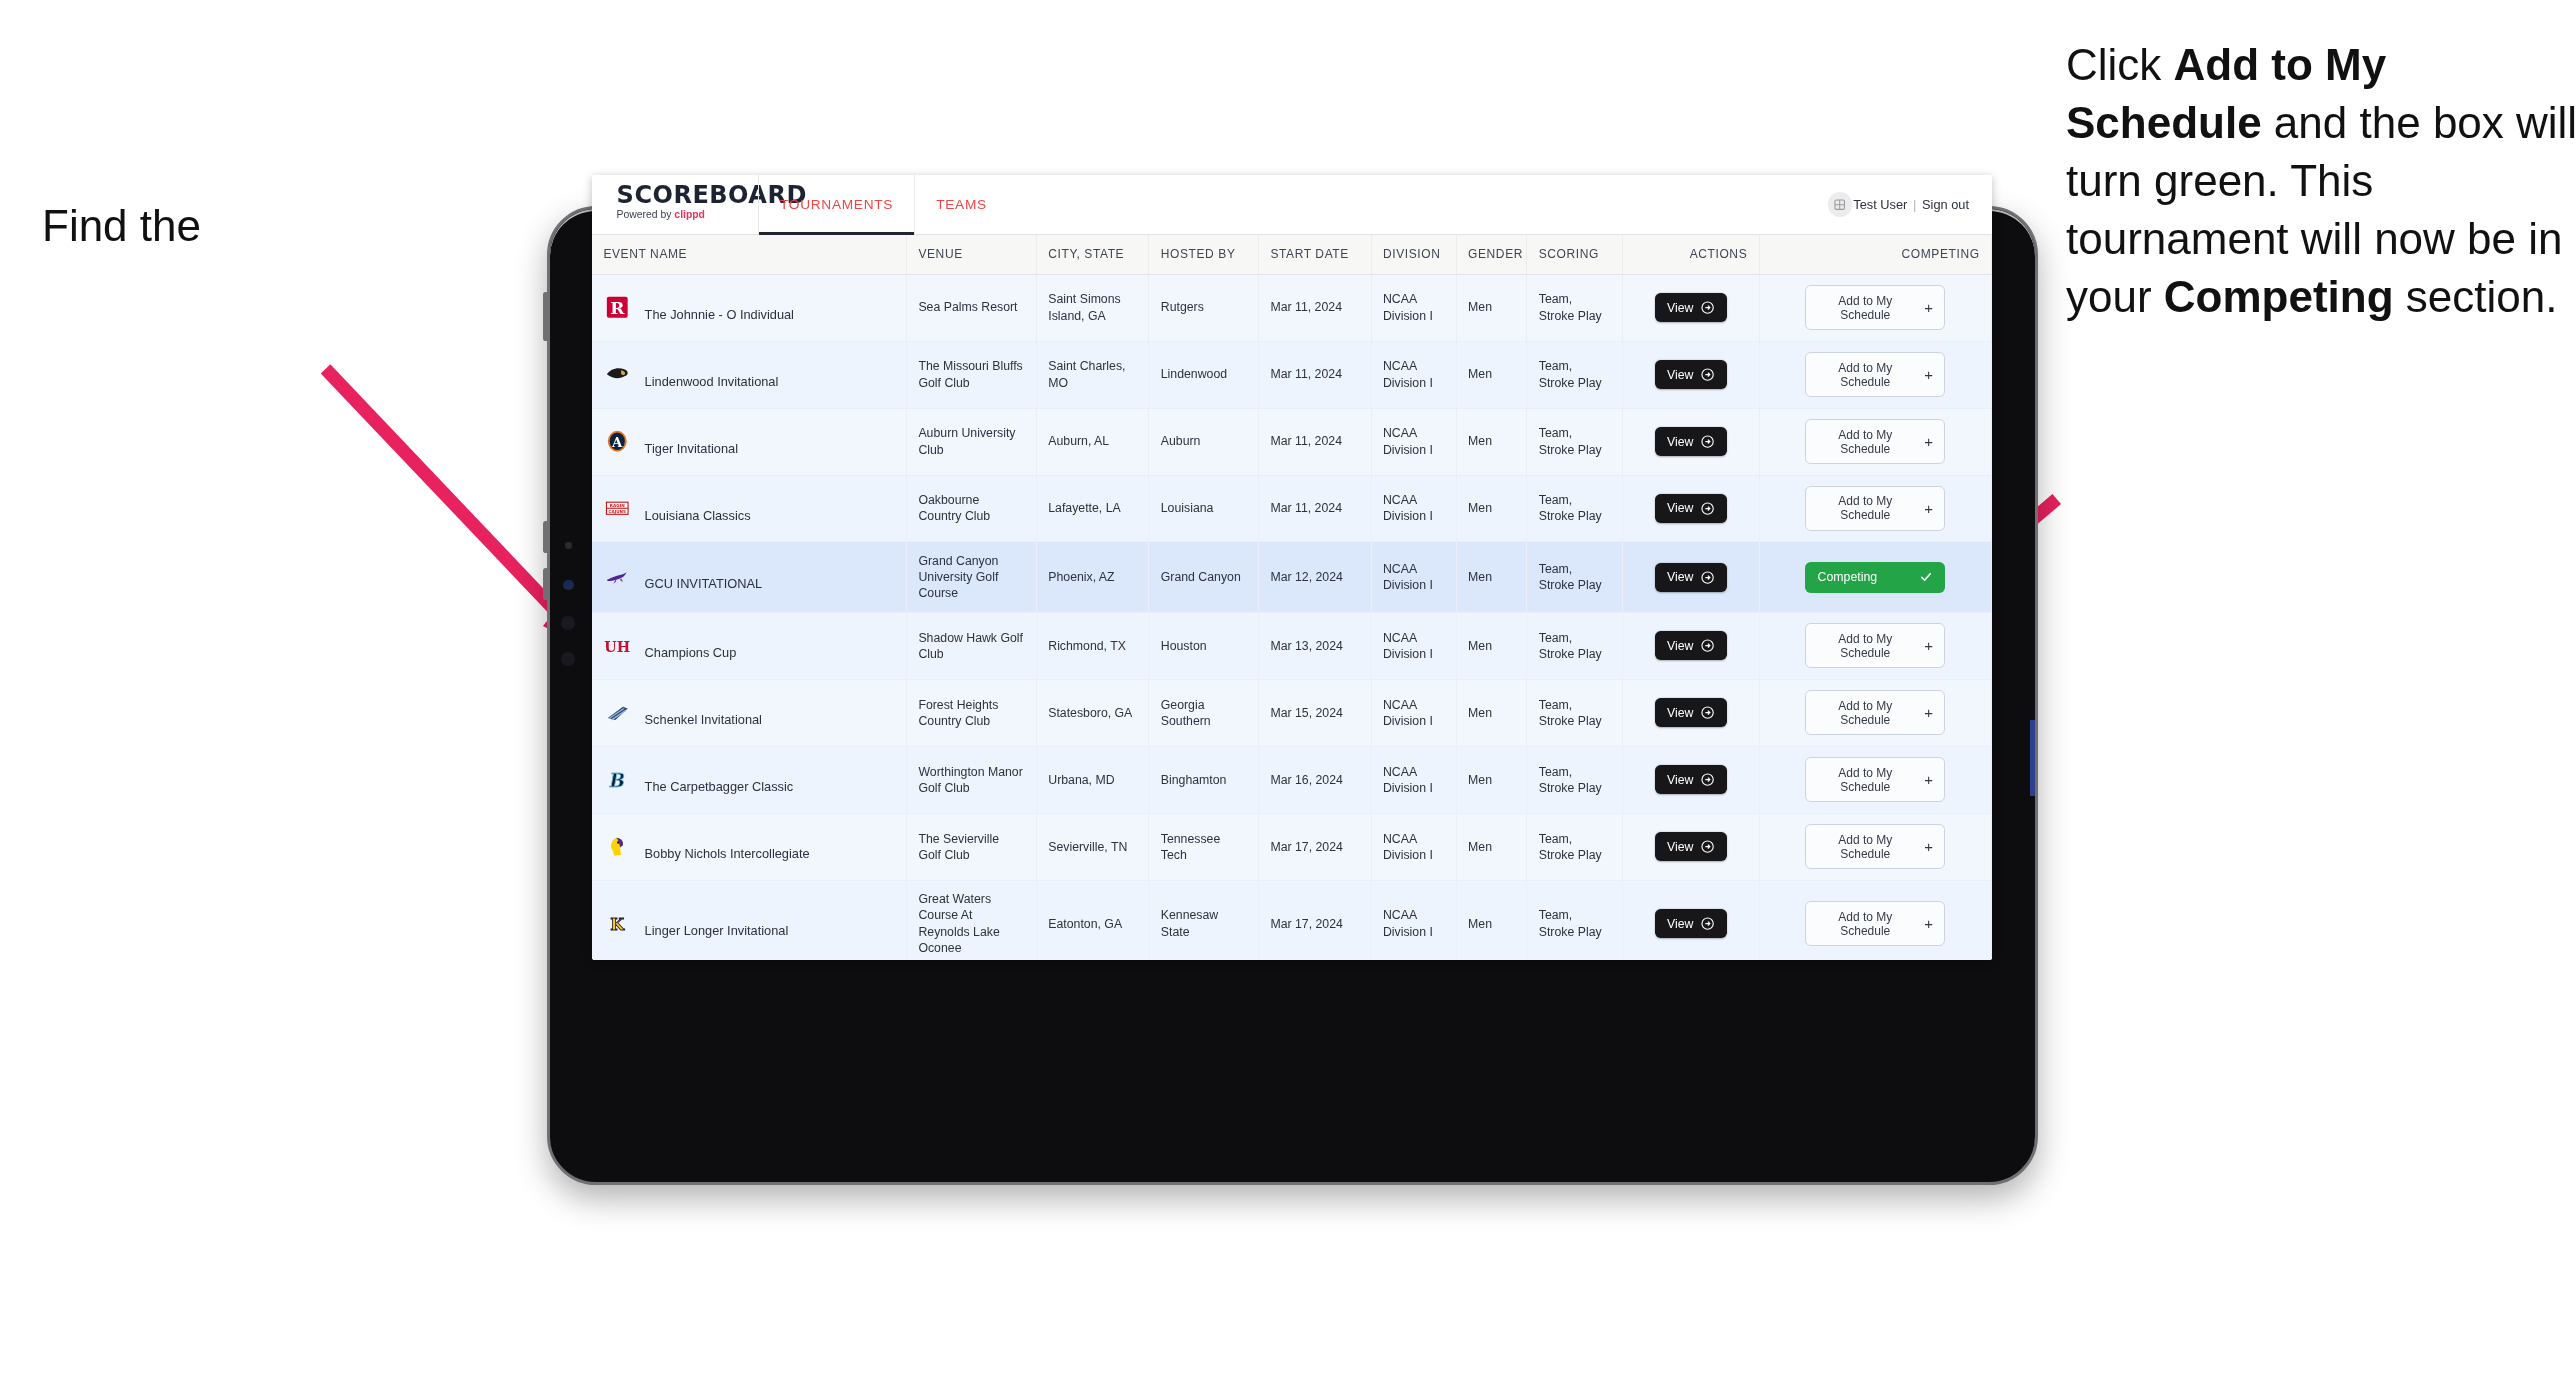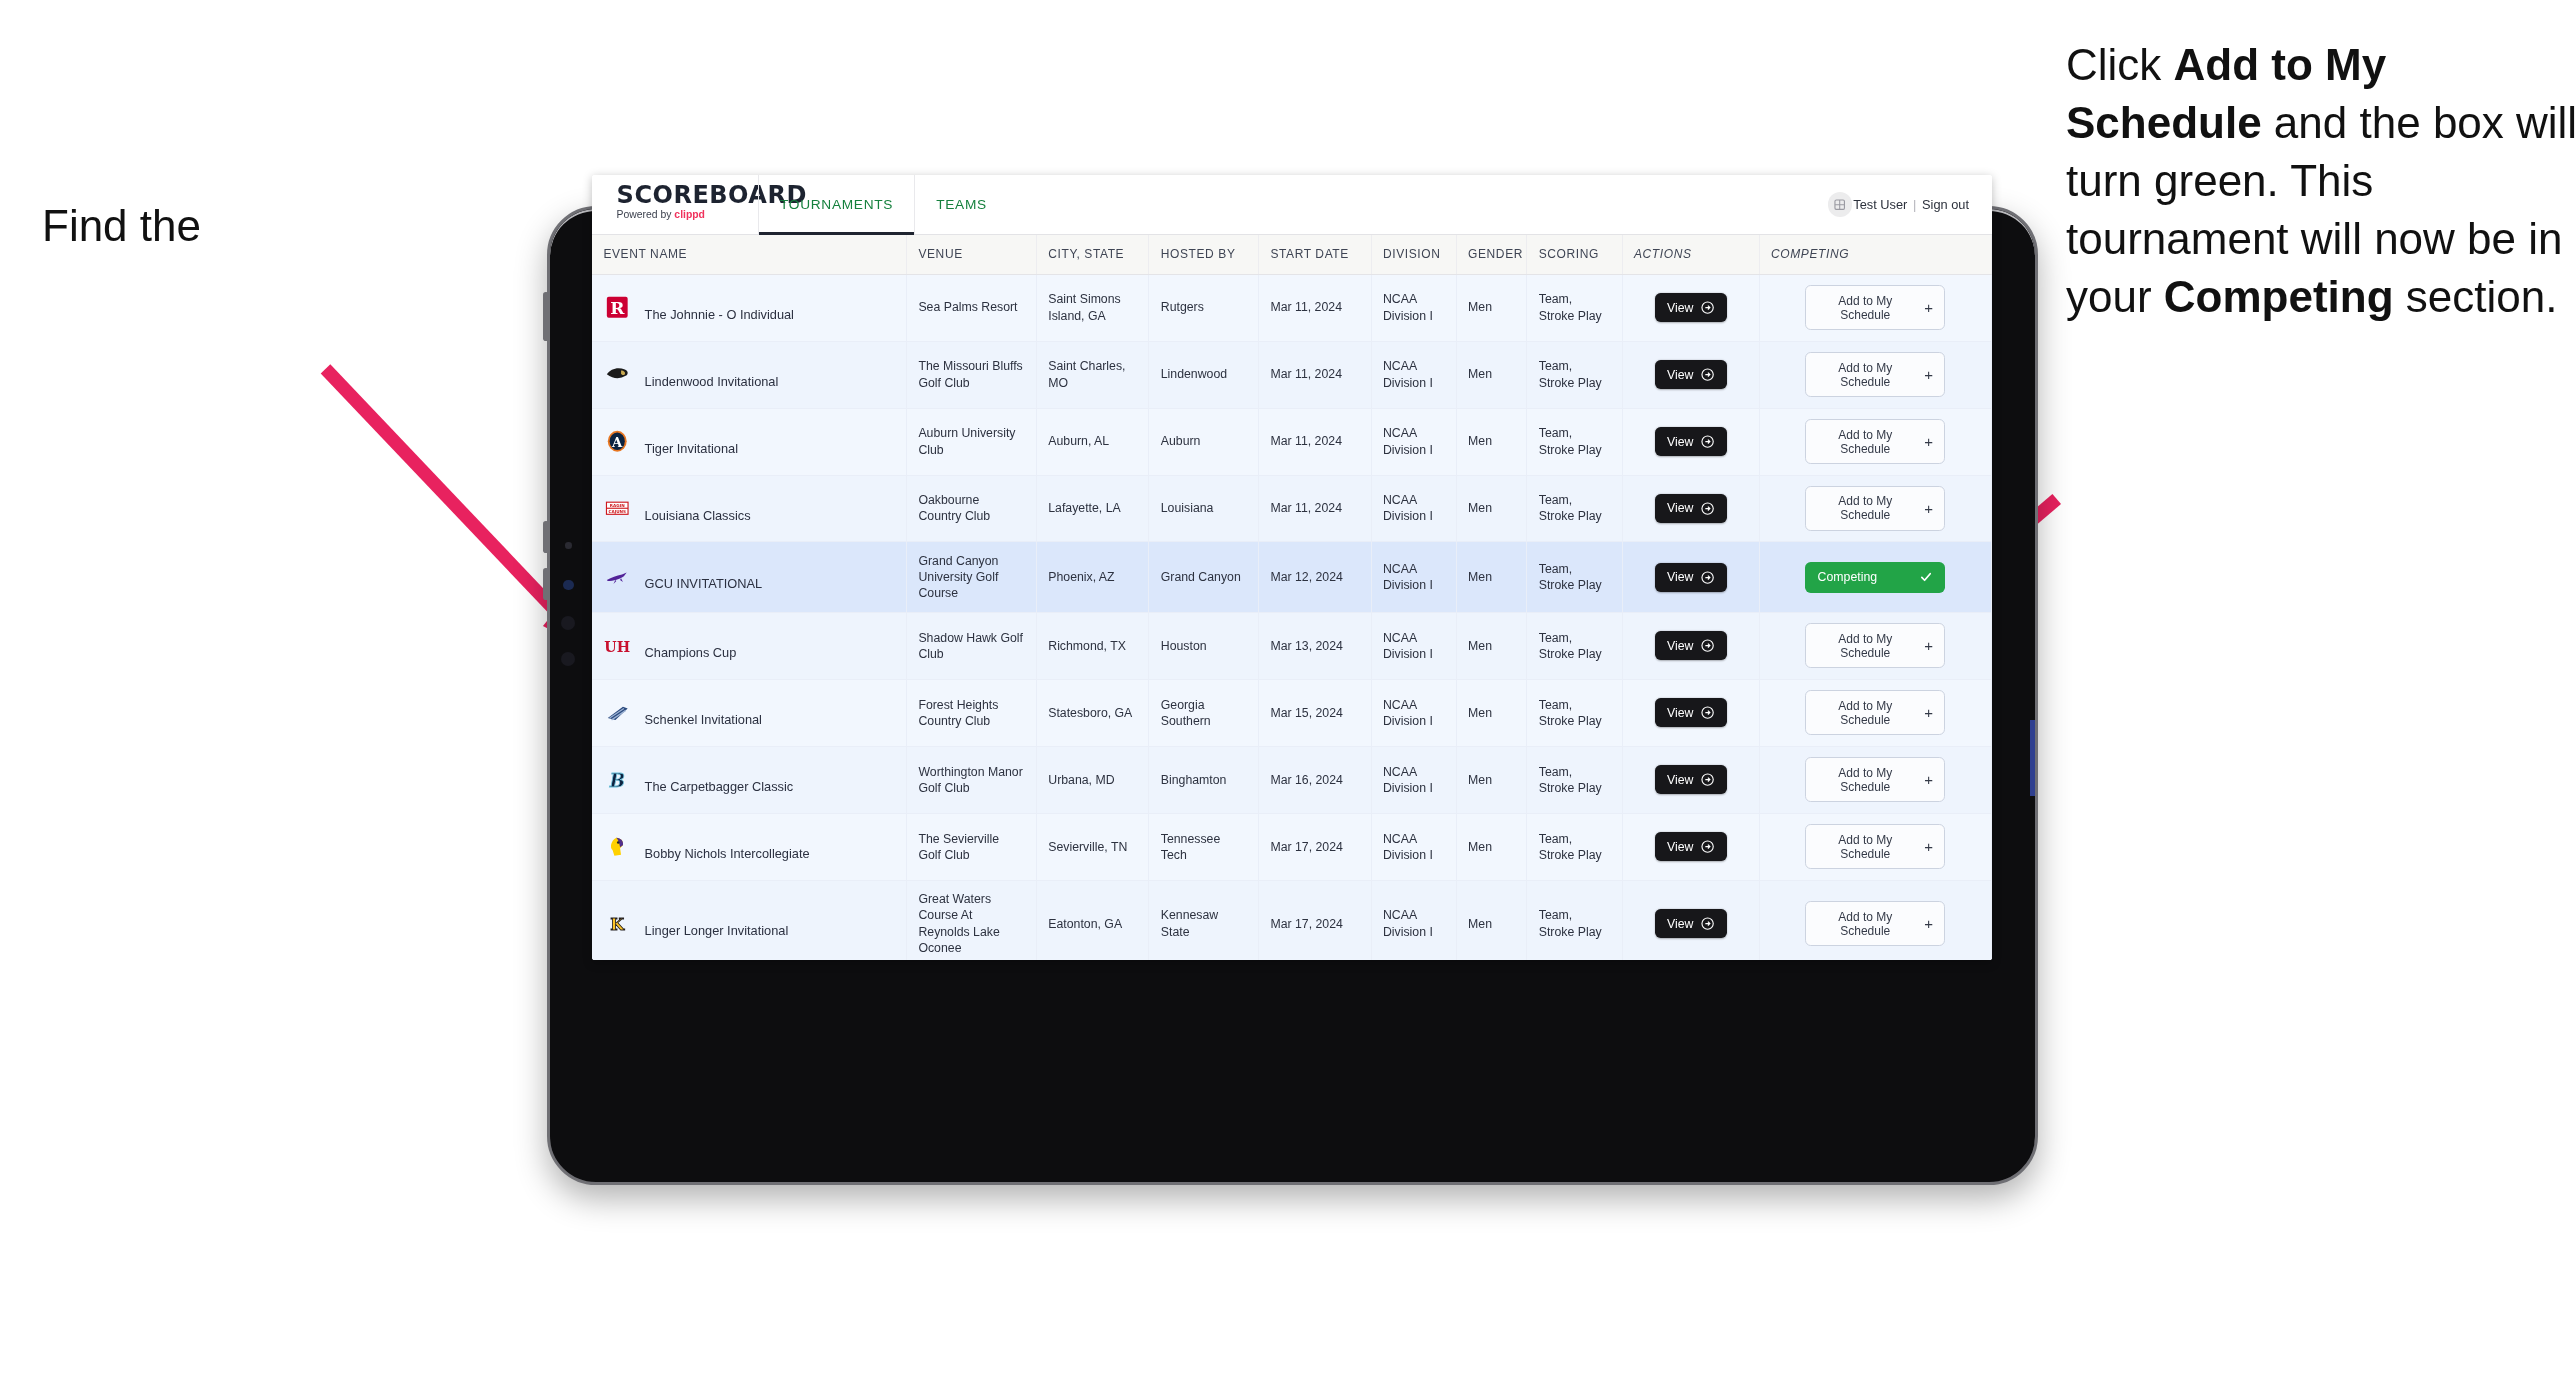--- a/index.html
+++ b/index.html
@@ -58,41 +58,41 @@
   
   #app-header{height:59px;background:#ffffff;display:flex;align-items:stretch;
     border-bottom:0.9px solid #e3e3e6;position:relative;}
   #brand{padding:7.6px 0 0 24.6px;width:166px;box-sizing:border-box;}
   #brand-title{font-size:24px;font-weight:900;letter-spacing:0.5px;color:#1d2330;
     font-family:"DejaVu Sans", sans-serif;line-height:1;}
   #brand-sub{font-size:10.4px;color:#3a3f4c;margin-top:2.8px;white-space:nowrap;}
   #brand-sub .clippd{color:#f0325c;font-weight:800;}
 
   .navtab{display:flex;align-items:center;padding:0 21px;font-size:13.7px;
-    letter-spacing:0.7px;color:#15803d;cursor:pointer;position:relative;
+    letter-spacing:0.7px;color:#ef4444;cursor:pointer;position:relative;
     border-left:0.9px solid #e9e9ec;border-right:0.9px solid #e9e9ec;}
   .navtab.plain{border:none;}
   .navtab.active::after{content:"";position:absolute;left:0;right:0;bottom:-0.9px;height:2.8px;background:#1f2430;}
 
   #header-right{margin-left:auto;display:flex;align-items:center;gap:1px;padding-right:23px;}
   #avatar{width:24.6px;height:24.6px;border-radius:50%;background:#ececed;display:flex;
     align-items:center;justify-content:center;color:#9a9aa2;font-size:12.3px;}
   #user-meta{font-size:12.8px;color:#2c313c;white-space:nowrap;}
   #user-meta .sep{color:#b4b4bb;margin:0 5.7px;}
   #user-meta .link{cursor:pointer;}
 
   
   #table{width:100%;border-collapse:collapse;table-layout:fixed;}
   #table thead th{
     background:#f7f7f5;color:#3f4554;font-size:12px;font-weight:400;
     letter-spacing:0.6px;text-align:left;padding:12.3px 11.4px;
     border-bottom:0.9px solid #e4e4e7;border-right:0.9px solid #ededf0;
     white-space:nowrap;
   }
-  #table thead th.c{text-align:left;font-style:italic;}
+  #table thead th.c{text-align:right;}
   #table tbody td{
     font-size:12.3px;color:#2d3240;padding:10.4px 11.4px;vertical-align:middle;
     border-bottom:0.9px solid #e9eef8;border-right:0.9px solid #e9eef8;
     line-height:1.32;
   }
   #table tbody tr{background:#f2f7fe;}
   #table tbody tr.alt{background:#eef4fd;}
   #table tbody tr.sel{background:#dbe7fb;}
   td.c{text-align:center;}
 

